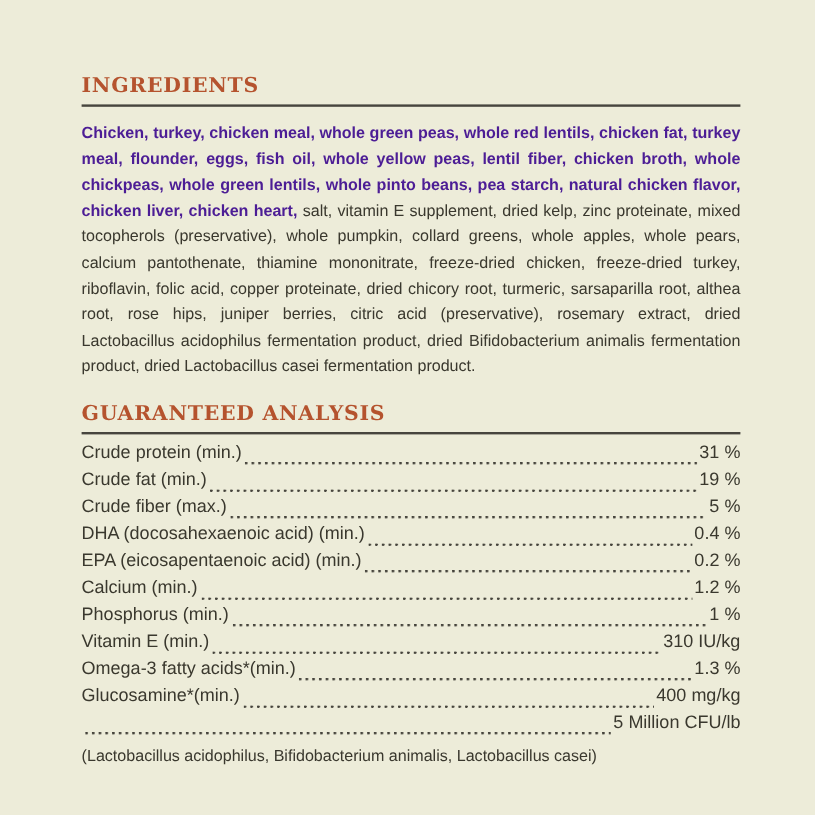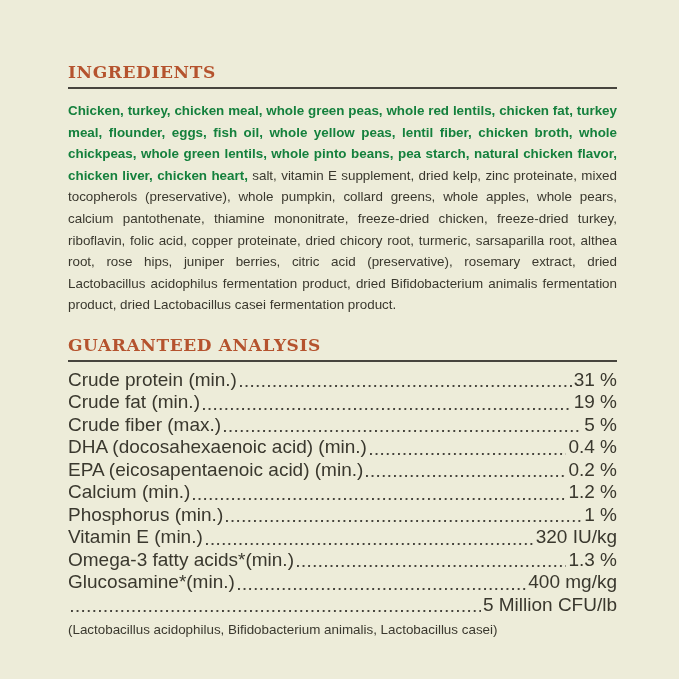--- a/index.html
+++ b/index.html
@@ -27,29 +27,29 @@
   }
   .para{
     margin:11px 0 0 0;
     font-size:13.4px;
     line-height:21.6px;
     text-align:justify;
     color:#3a382e;
   }
   .para .lead{
     font-weight:700;
-    color:#15803d;
+    color:#4c1d95;
   }
   .section-ga{margin-top:19px;}
   .ga-table{margin-top:7px;}
   .ga-row{
     display:flex;
     align-items:baseline;
     height:22.5px;
-    font-size:19px;
+    font-size:15px;
   }
   .ga-label{white-space:nowrap;}
   .ga-value{white-space:nowrap;}
   .ga-leader{
     flex:1;
     align-self:flex-end;
     height:12px;
     margin:0 2px 0 3px;
     background-image:radial-gradient(circle at 1.1px 1.1px,#45433b 1.05px,rgba(0,0,0,0) 1.35px);
     background-size:5.6px 2.4px;
@@ -115,21 +115,21 @@
 
   <div class="ga-row">
     <span class="ga-label">Phosphorus (min.)</span>
     <span class="ga-leader"></span>
     <span class="ga-value">1 %</span>
   </div>
 
   <div class="ga-row">
     <span class="ga-label">Vitamin E (min.)</span>
     <span class="ga-leader"></span>
-    <span class="ga-value">320 IU/kg</span>
+    <span class="ga-value">310 IU/kg</span>
   </div>
 
   <div class="ga-row">
     <span class="ga-label">Omega-3 fatty acids*(min.)</span>
     <span class="ga-leader"></span>
     <span class="ga-value">1.3 %</span>
   </div>
 
 
   <div class="ga-row">

